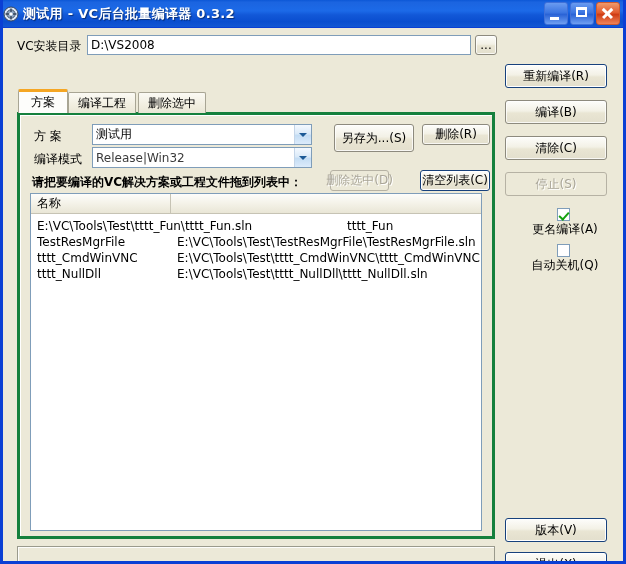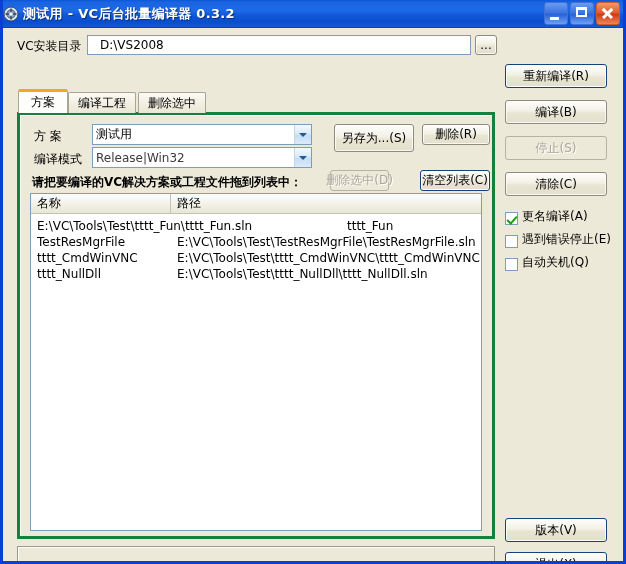--- a/index.html
+++ b/index.html
@@ -111,21 +111,21 @@
     font-size: 12px;
     white-space: nowrap;
   }
   .textbox {
     box-sizing: border-box;
     background: #ffffff;
     border: 1px solid #7f9db9;
     font-family: "DejaVu Sans", "Liberation Sans", sans-serif;
     font-size: 12px;
     color: #000;
-    padding: 1px 12px;
+    padding: 1px 3px;
     display: flex;
     align-items: center;
     overflow: hidden;
     white-space: nowrap;
   }
   .combo {
     box-sizing: border-box;
     background: #ffffff;
     border: 1px solid #7f9db9;
     display: flex;
@@ -180,24 +180,25 @@
     color: #a9a598;
     text-shadow: 1px 1px 0 #ffffff;
     background: #ece9d8;
     border-color: #b6b2a4;
     box-shadow: none;
     cursor: default;
   }
 
   .chk {
     display: flex;
-    align-items: flex-end;
+    align-items: center;
     font-size: 12px;
     white-space: nowrap;
     cursor: pointer;
+    flex-direction: column;
   }
   .chk .box {
     width: 13px; height: 13px;
     flex: none;
     box-sizing: border-box;
     background: #fff;
     border: 1px solid #7f9db9;
     margin-right: 4px;
     position: relative;
   }
@@ -403,21 +404,20 @@
           <span class="arrow"></span>
         </div>
 
         <div class="label" style="position:absolute;left:12px;top:59px;font-weight:bold;">请把要编译的VC解决方案或工程文件拖到列表中：</div>
         <div class="btn disabled" style="position:absolute;left:310px;top:55px;width:59px;height:21px;">删除选中(D)</div>
         <div class="btn default" style="position:absolute;left:400px;top:55px;width:70px;height:21px;">清空列表(C)</div>
 
         <div class="listview" style="top:78px;height:338px;">
           <div class="lv-header">
             <div class="lv-th c1">名称</div>
-            <div class="lv-th c2">路径</div>
           </div>
           <div style="padding-top:4px;">
             <div class="lv-row">
               <div class="lv-td c2">E:\VC\Tools\Test\tttt_Fun\tttt_Fun.sln</div>
               <div class="lv-td c1">tttt_Fun</div>
             </div>
             <div class="lv-row">
               <div class="lv-td c1">TestResMgrFile</div>
               <div class="lv-td c2">E:\VC\Tools\Test\TestResMgrFile\TestResMgrFile.sln</div>
             </div>
@@ -435,33 +435,29 @@
       </div>
     </div>
 
     <div class="statusbar">
       <span style="display:block;padding:5px 6px;font-size:12px;"></span>
     </div>
 
     <div class="rightpanel">
       <div class="btn default rp-btn">重新编译(R)</div>
       <div class="btn rp-btn">编译(B)</div>
+      <div class="btn rp-btn">清除(C)</div>
       <div class="btn disabled rp-btn">停止(S)</div>
-      <div class="btn rp-btn">清除(C)</div>
 
       <div class="chk checked rp-chk">
         <span class="box"></span>
         <span>更名编译(A)</span>
       </div>
       <div class="chk rp-chk">
         <span class="box"></span>
-        <span>遇到错误停止(E)</span>
-      </div>
-      <div class="chk rp-chk">
-        <span class="box"></span>
         <span>自动关机(Q)</span>
       </div>
     </div>
 
     <div class="bottomright">
       <div class="btn default rp-btn">版本(V)</div>
       <div class="btn default rp-btn">退出(X)</div>
     </div>
 
   </div>

